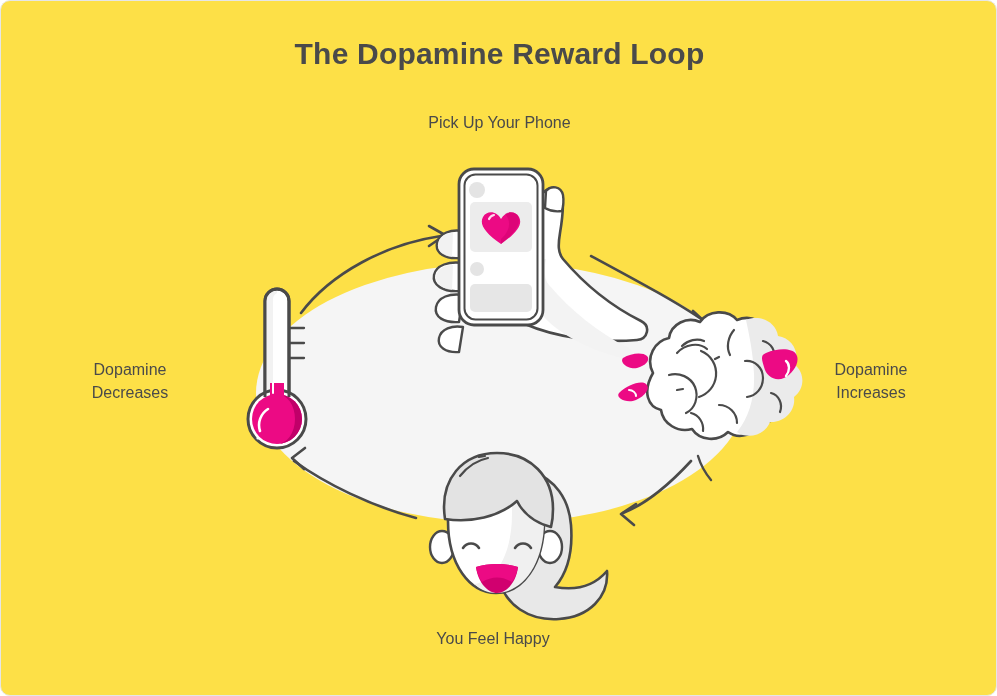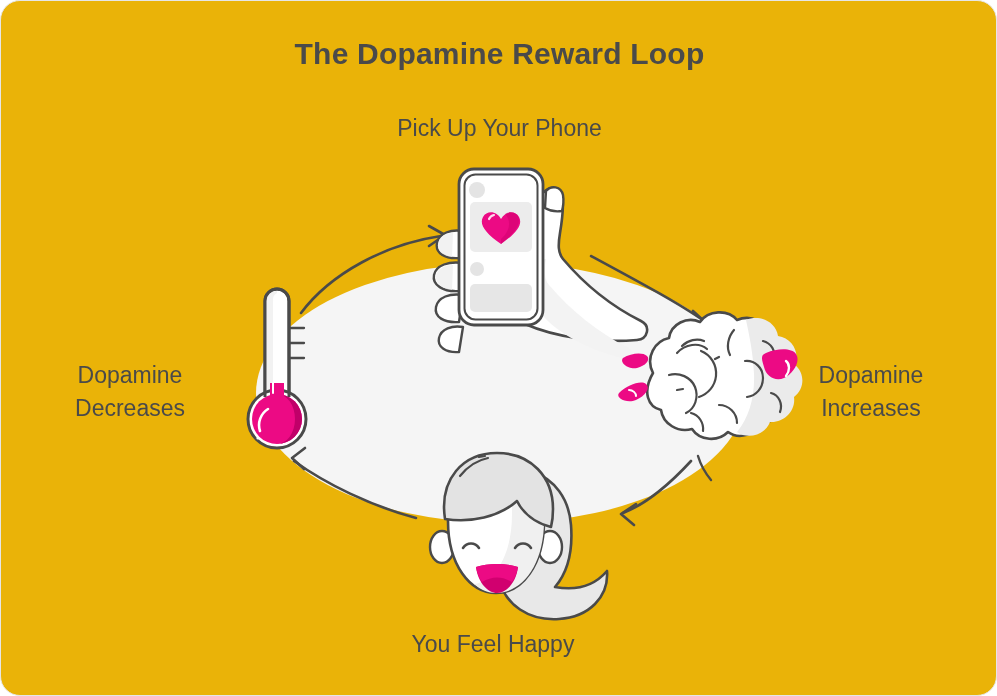--- a/index.html
+++ b/index.html
@@ -8,40 +8,40 @@
     background: #ffffff;
   }
   body {
     font-family: "Liberation Sans", sans-serif;
   }
   .card {
     position: relative;
     width: 997px;
     height: 696px;
     box-sizing: border-box;
-    background: #eab308;
+    background: #fde047;
     border: 1px solid #e6e6e6;
-    border-radius: 20px;
+    border-radius: 10px;
     overflow: hidden;
   }
   .title {
     position: absolute;
     top: 36px;
     left: 0;
     width: 997px;
     text-align: center;
     font-size: 30px;
     font-weight: bold;
     color: #4a4a4a;
     letter-spacing: 0.2px;
   }
   .label {
     position: absolute;
     color: #4a4a4a;
-    font-size: 23px;
+    font-size: 16px;
     font-weight: normal;
     line-height: 1.42;
     text-align: center;
     white-space: pre-line;
   }
   .label-top {
     top: 111px;
     left: 0;
     width: 997px;
   }

